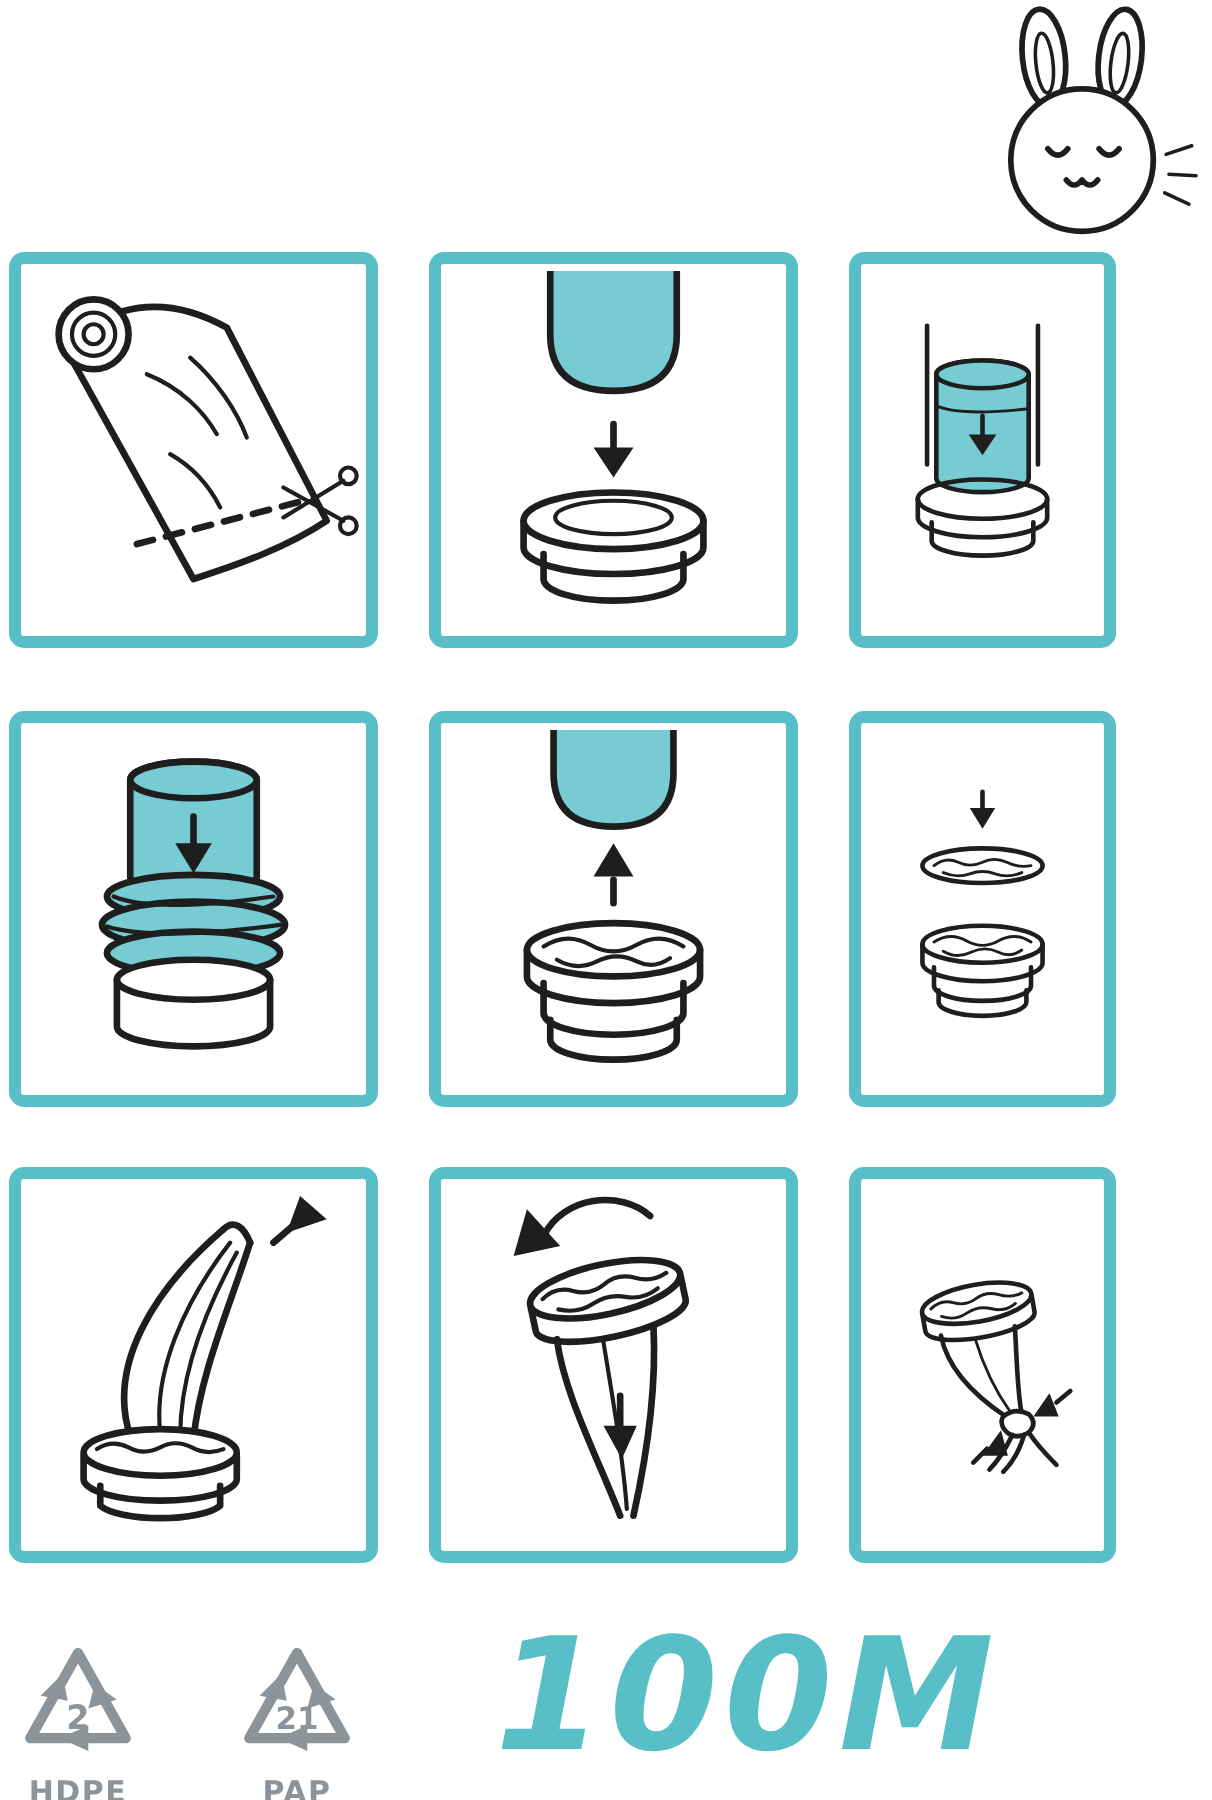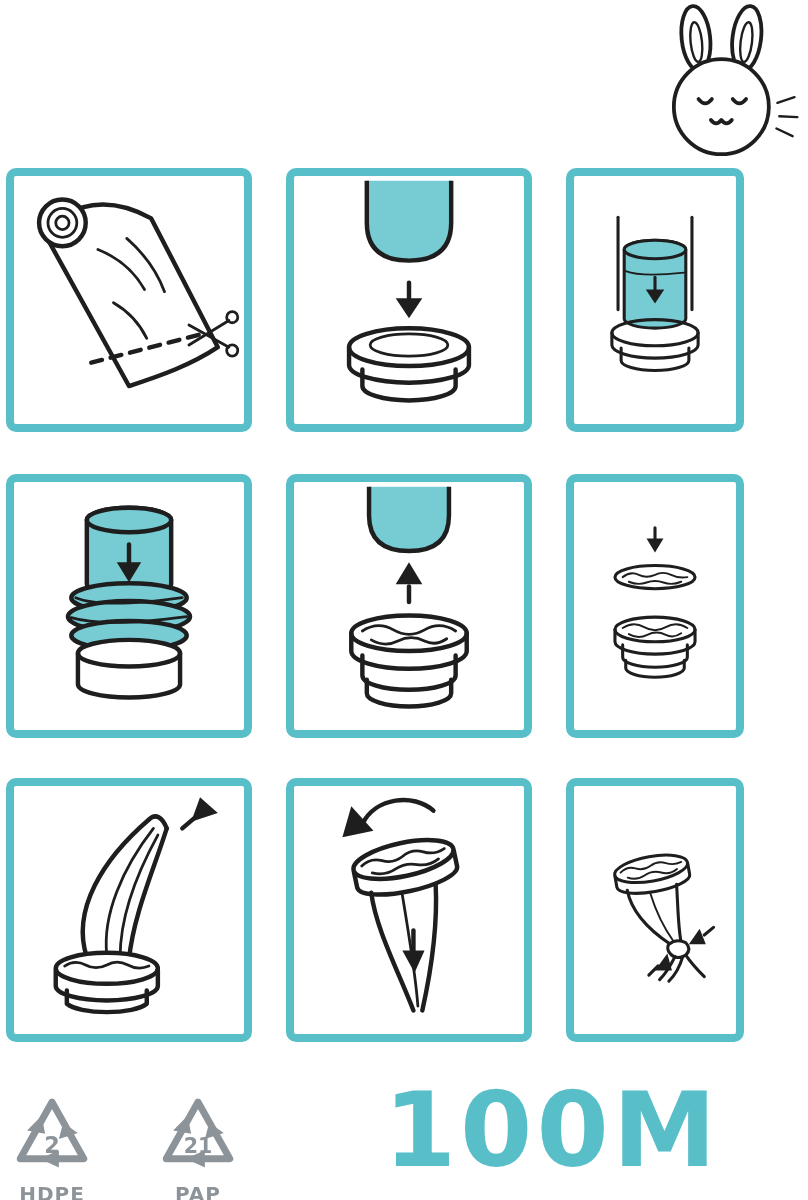--- a/index.html
+++ b/index.html
@@ -24,22 +24,22 @@
   .tealfill{fill:var(--fill);stroke:var(--line);stroke-width:4;stroke-linejoin:round;}
   .whitefill{fill:#fff;stroke:var(--line);stroke-width:4;stroke-linejoin:round;}
   .blk{fill:var(--line);stroke:none;}
   .mascot{position:absolute;left:652px;top:0;width:152px;height:164px;}
   .recycle-wrap{position:absolute;width:96px;text-align:center;}
   .recycle-wrap svg{width:86px;height:90px;}
   .recycle-label{
     color:var(--gray);font-weight:bold;font-size:20px;letter-spacing:1px;margin-top:0px;
   }
   .length-label{
-    position:absolute;right:21px;top:1078px;width:470px;text-align:center;
-    color:var(--teal);font-size:104px;font-weight:800;letter-spacing:4px;line-height:1;
+    position:absolute;right:8px;top:1078px;width:470px;text-align:left;
+    color:var(--teal);font-size:104px;font-weight:800;letter-spacing:4px;line-height:1;font-style:italic;
   }
   
   .r1{top:168px;height:264px;}
   .r2{top:474px;height:264px;}
   .r3{top:778px;height:264px;}
   .c1{left:6px;width:246px;}
   .c2{left:286px;width:246px;}
   .c3{left:566px;width:178px;}
 </style>
 </head>

